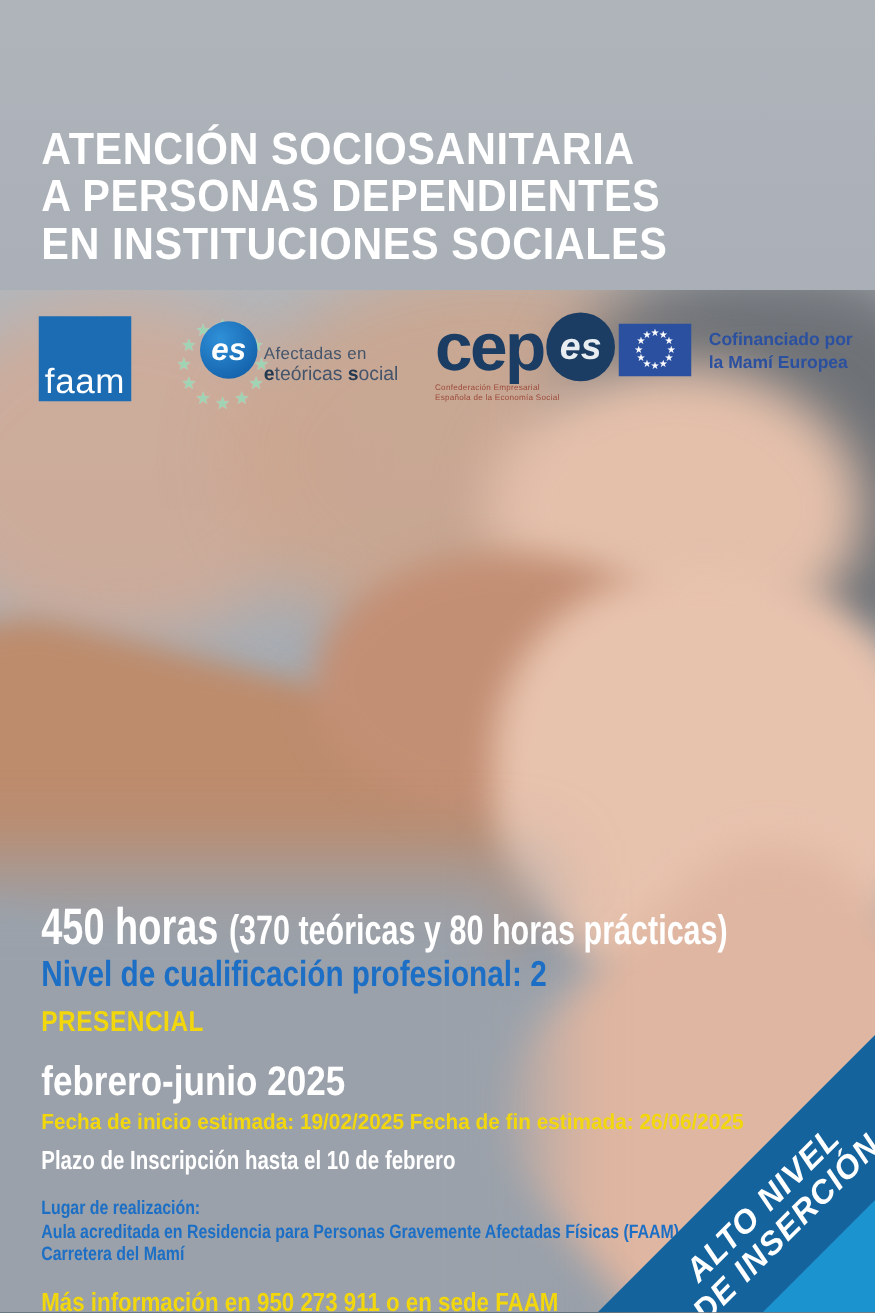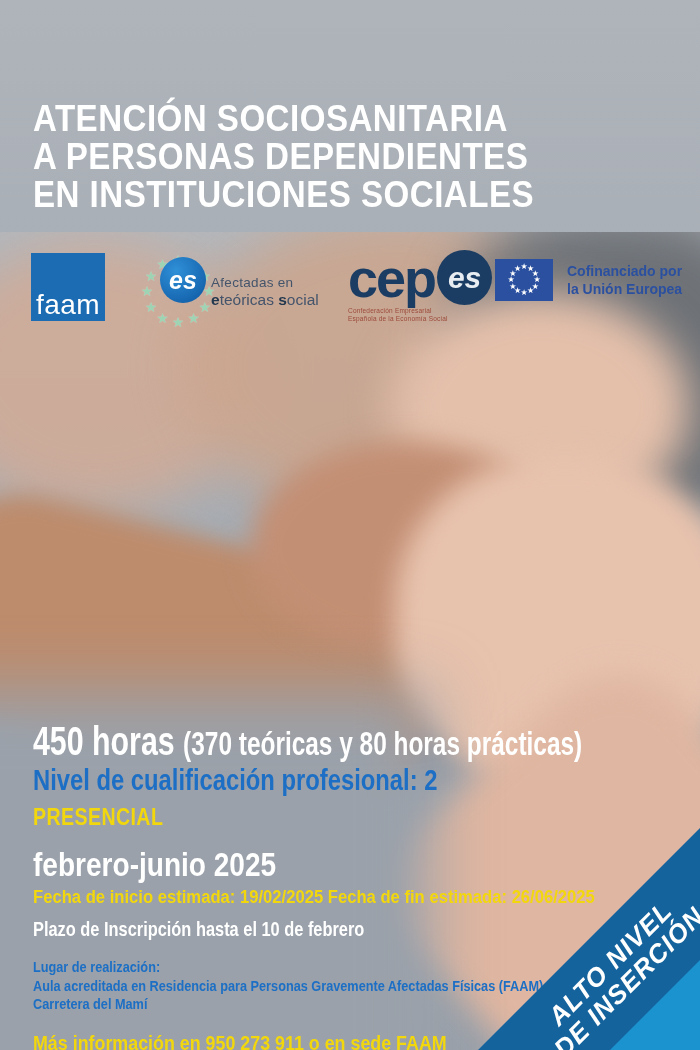--- a/index.html
+++ b/index.html
@@ -154,21 +154,21 @@
               <span class="star" style="transform: translate(-50%,-50%) rotate(180deg) translateY(calc(var(--star-r)*-1)) rotate(-180deg);">★</span>
               <span class="star" style="transform: translate(-50%,-50%) rotate(210deg) translateY(calc(var(--star-r)*-1)) rotate(-210deg);">★</span>
               <span class="star" style="transform: translate(-50%,-50%) rotate(240deg) translateY(calc(var(--star-r)*-1)) rotate(-240deg);">★</span>
               <span class="star" style="transform: translate(-50%,-50%) rotate(270deg) translateY(calc(var(--star-r)*-1)) rotate(-270deg);">★</span>
               <span class="star" style="transform: translate(-50%,-50%) rotate(300deg) translateY(calc(var(--star-r)*-1)) rotate(-300deg);">★</span>
               <span class="star" style="transform: translate(-50%,-50%) rotate(330deg) translateY(calc(var(--star-r)*-1)) rotate(-330deg);">★</span>
             </div>
         </div>
         <div class="eu-text">
           <div>Cofinanciado por</div>
-          <div>la Unión Europea</div>
+          <div>la Mamí Europea</div>
         </div>
       </div>
     </div>
 
     <div class="details">
       <div class="hours">
         <span class="cond sx74"><span>450 horas </span><span class="det">(370 teóricas y 80 horas prácticas)</span></span>
       </div>
       <div class="qualification">
         <span class="cond sx82">Nivel de cualificación profesional: 2</span>

